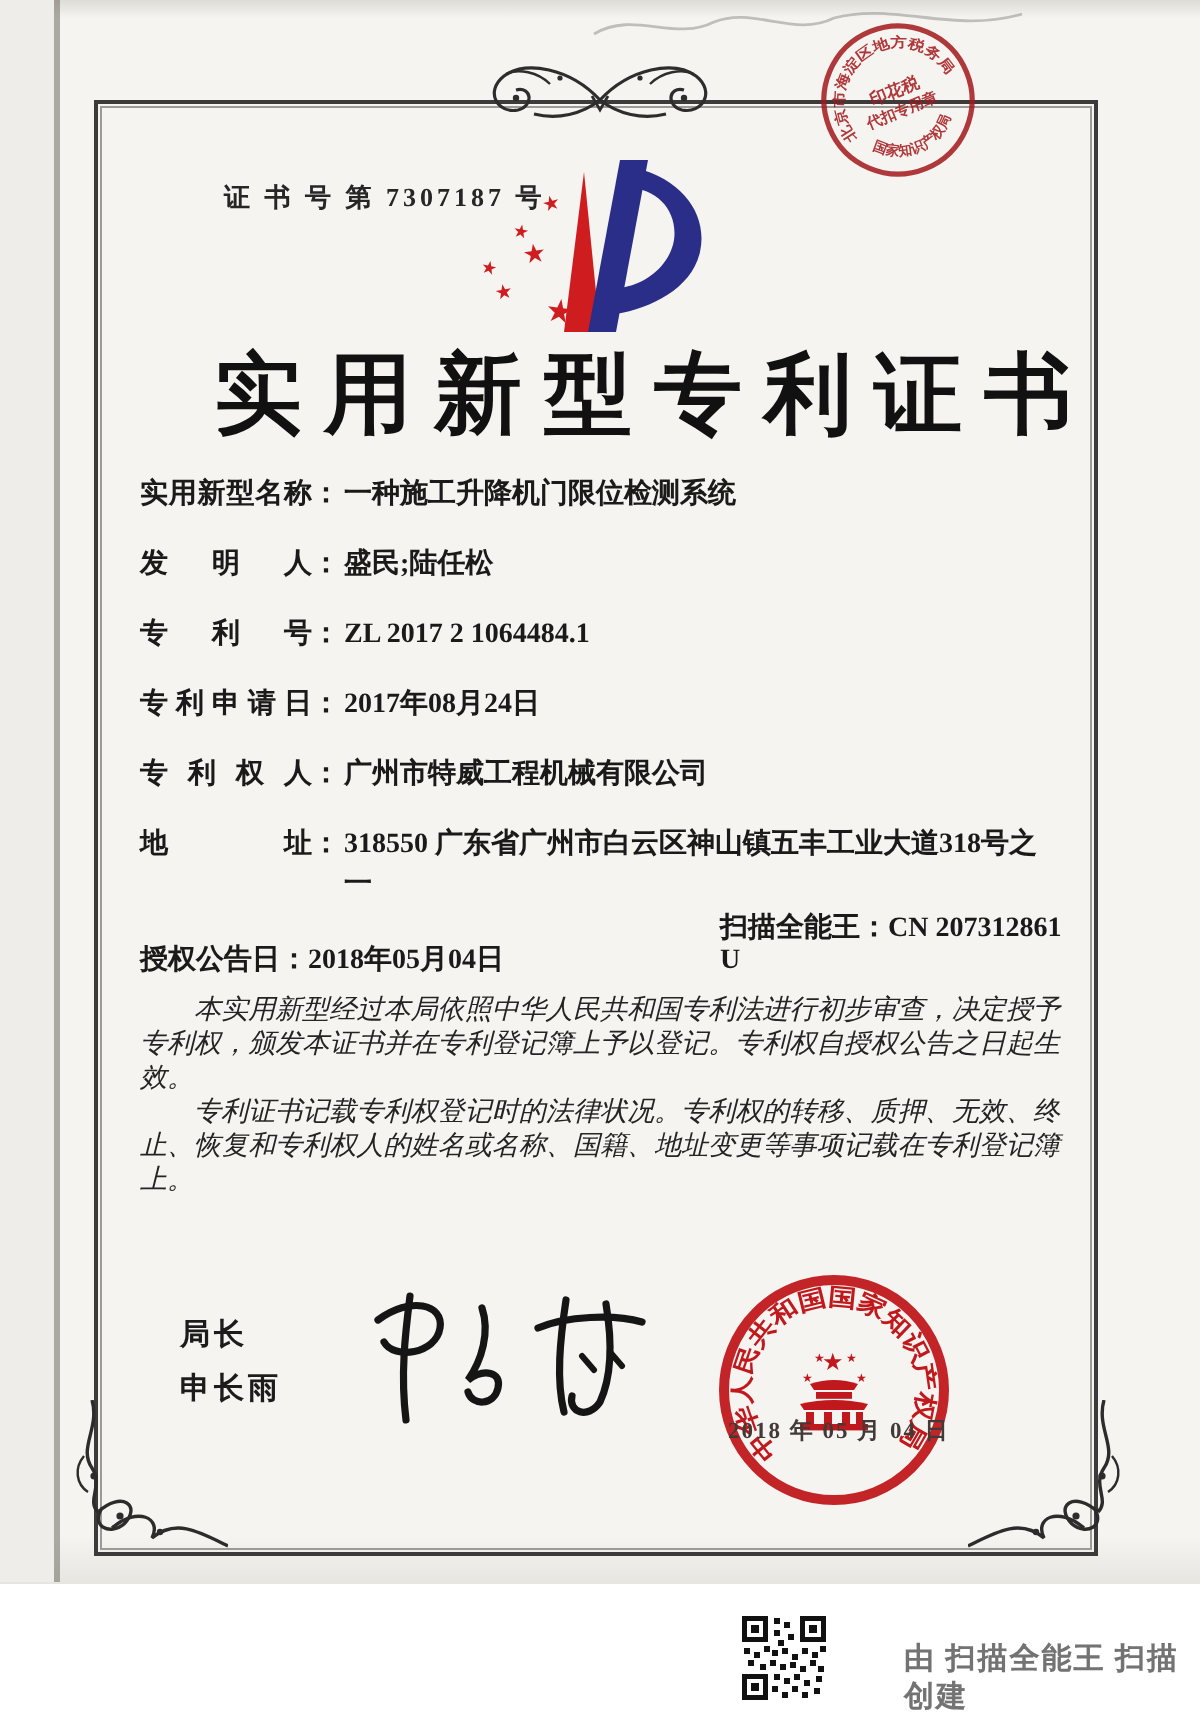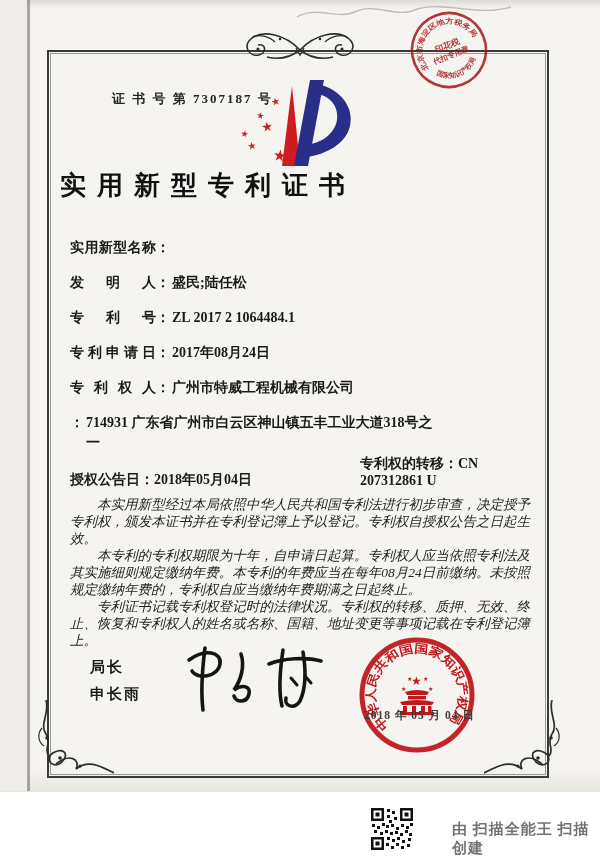--- a/index.html
+++ b/index.html
@@ -27,22 +27,22 @@
   }
   .frame::before{
     content:"";position:absolute;inset:1px;border:1px solid #9c9a96;pointer-events:none;
   }
   .certno{
     position:absolute;left:21px;top:38px;
     font-size:13px;font-weight:bold;letter-spacing:2px;color:#262626;margin-left:42px;
   }
   .logo{position:absolute;left:50%;top:22px;transform:translateX(-50%);}
   .cert-title{
-    position:absolute;left:0;top:116px;width:100%;text-align:left;
-    font-size:26px;font-weight:bold;letter-spacing:11px;text-indent:11px;color:#111;
+    position:absolute;left:0;top:116px;width:100%;text-align:right;
+    font-size:44px;font-weight:bold;letter-spacing:11px;text-indent:11px;color:#111;
   }
   .fields{position:absolute;left:21px;top:186px;width:462px;}
   .frow{margin-bottom:15px;font-size:14px;font-weight:bold;line-height:20px;color:#1a1a1a;display:flex;}
   .flabel{display:inline-block;width:86px;text-align:justify;text-align-last:justify;flex:0 0 86px;}
   .fcolon{flex:0 0 auto;}
   .fvalue{display:inline-block;max-width:356px;margin-left:2px;}
   .grant-row{position:absolute;left:21px;top:403px;width:462px;font-size:14px;font-weight:bold;color:#1a1a1a;}
   .grant-left{position:absolute;left:0;top:16px;}
   .grant-right{position:absolute;left:290px;top:0;}
   .bodytext{
@@ -104,20 +104,21 @@
     <polygon points="82,6 96,6 80,92 66,92" fill="#2b2e88"></polygon>
     <path d="M90,10 C114,16 126,34 122,52 C118,70 98,80 80,83 L82,70 C96,68 107,58 109,46 C111,32 101,20 86,20 Z" fill="#2b2e88"></path>
   </svg>
 
   <div class="cert-title">实用新型专利证书</div>
 
   <div class="fields">
     <div class="frow">
       <span class="flabel">实用新型名称</span>
         <span class="fcolon">：</span>
+        <span class="fvalue">一种施工升降机门限位检测系统</span>
     </div>
     <div class="frow">
       <span class="flabel">发明人</span>
         <span class="fcolon">：</span>
         <span class="fvalue">盛民;陆任松</span>
     </div>
     <div class="frow">
       <span class="flabel">专利号</span>
         <span class="fcolon">：</span>
         <span class="fvalue">ZL 2017 2 1064484.1</span>
@@ -126,37 +127,37 @@
       <span class="flabel">专利申请日</span>
         <span class="fcolon">：</span>
         <span class="fvalue">2017年08月24日</span>
     </div>
     <div class="frow">
       <span class="flabel">专利权人</span>
         <span class="fcolon">：</span>
         <span class="fvalue">广州市特威工程机械有限公司</span>
     </div>
     <div class="frow">
-        <span class="fcolon">：</span>
-        <span class="fvalue">714931 广东省广州市白云区神山镇五丰工业大道318号之一</span>
+      <span class="flabel">地址</span>
+        <span class="fcolon">：</span>
+        <span class="fvalue">318550 广东省广州市白云区神山镇五丰工业大道318号之一</span>
     </div>
   </div>
 
   <div class="grant-row">
     <div class="grant-left">
       <span>授权公告日</span><span>：</span><span>2018年05月04日</span>
     </div>
     <div class="grant-right">
-      <span>专利权的转移</span><span>：</span><span>CN 207312861 U</span>
+      <span>扫描全能王</span><span>：</span><span>CN 207312861 U</span>
     </div>
   </div>
 
   <div class="bodytext">
     <p>本实用新型经过本局依照中华人民共和国专利法进行初步审查，决定授予专利权，颁发本证书并在专利登记簿上予以登记。专利权自授权公告之日起生效。</p>
-    <p>本专利的专利权期限为十年，自申请日起算。专利权人应当依照专利法及其实施细则规定缴纳年费。本专利的年费应当在每年08月24日前缴纳。未按照规定缴纳年费的，专利权自应当缴纳年费期满之日起终止。</p>
     <p>专利证书记载专利权登记时的法律状况。专利权的转移、质押、无效、终止、恢复和专利权人的姓名或名称、国籍、地址变更等事项记载在专利登记簿上。</p>
   </div>
 
   <div class="comm-title">局长</div>
   <div class="comm-name">申长雨</div>
 
   <svg class="signature" width="160" height="78" viewBox="0 0 160 78">
     <g fill="none" stroke="#151515" stroke-width="3.6" stroke-linecap="round">
       <path d="M30,8 C28,24 25,46 28,70"></path>
       <path d="M14,20 C30,8 47,12 45,24 C43,37 22,40 17,31"></path>

